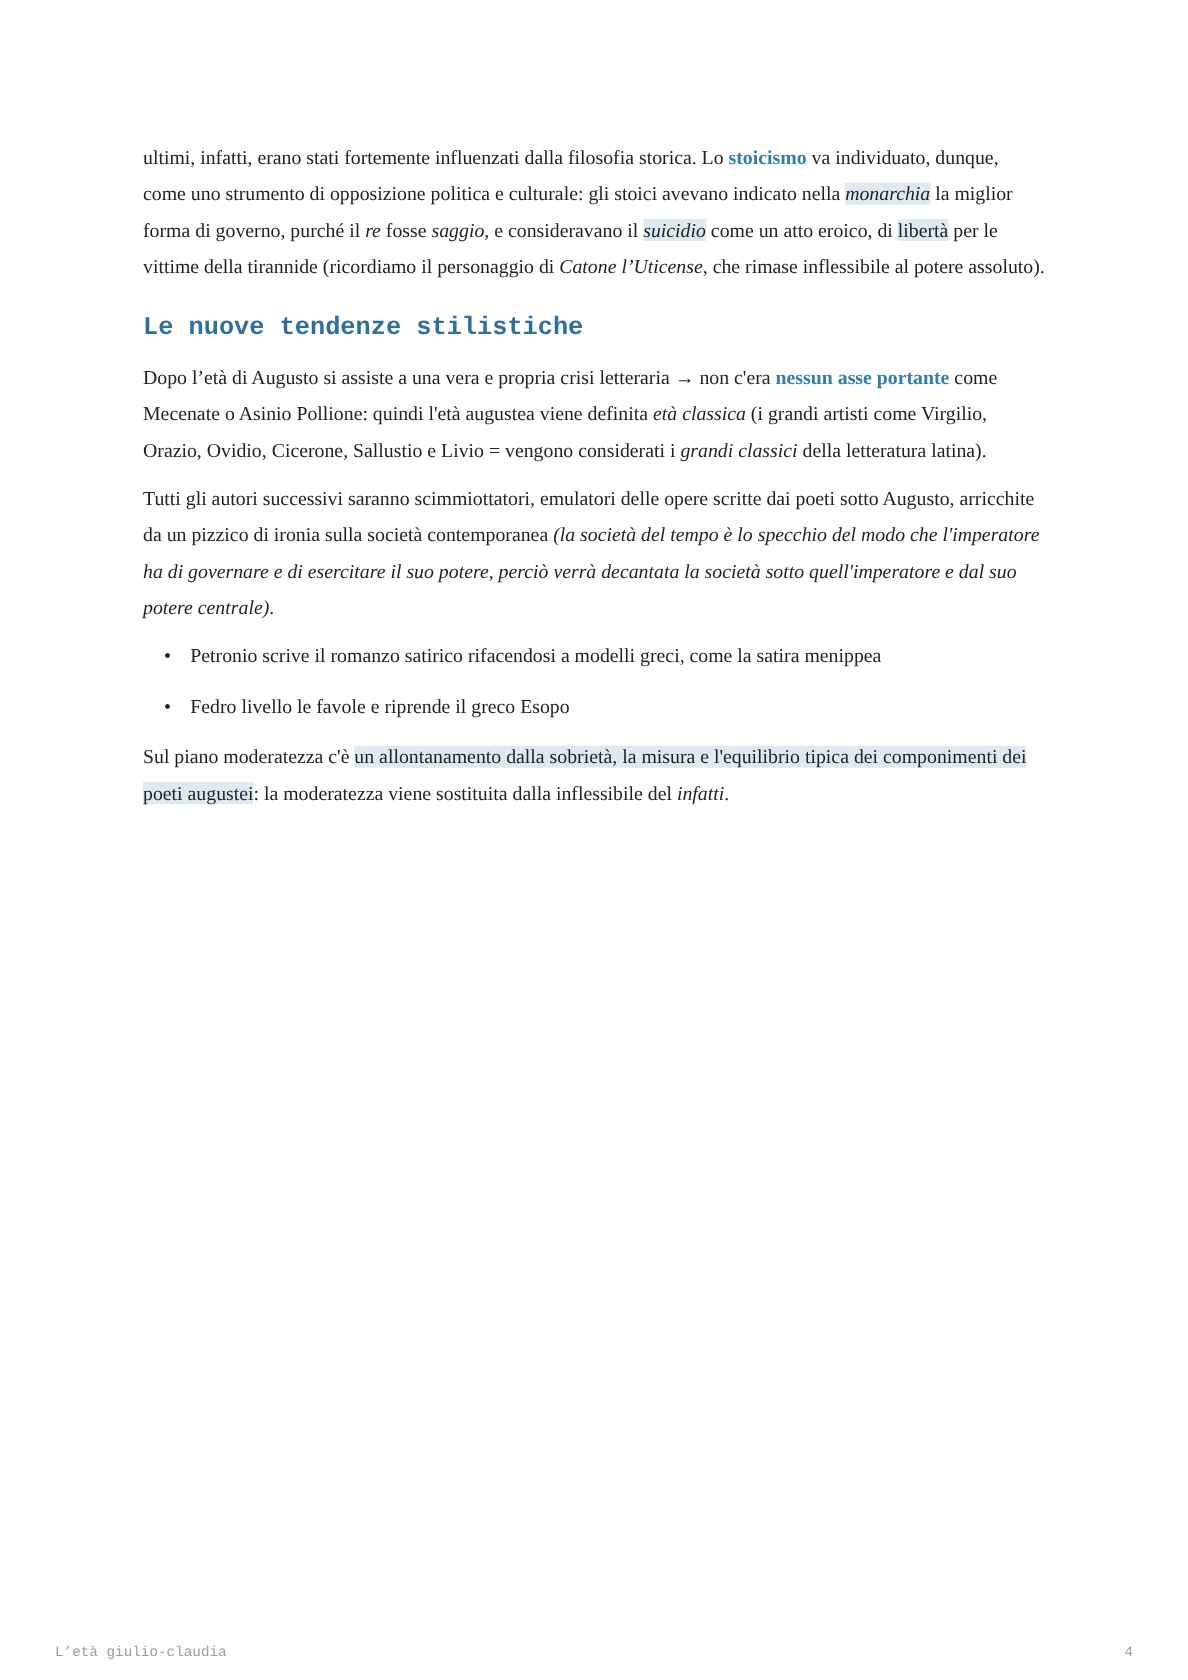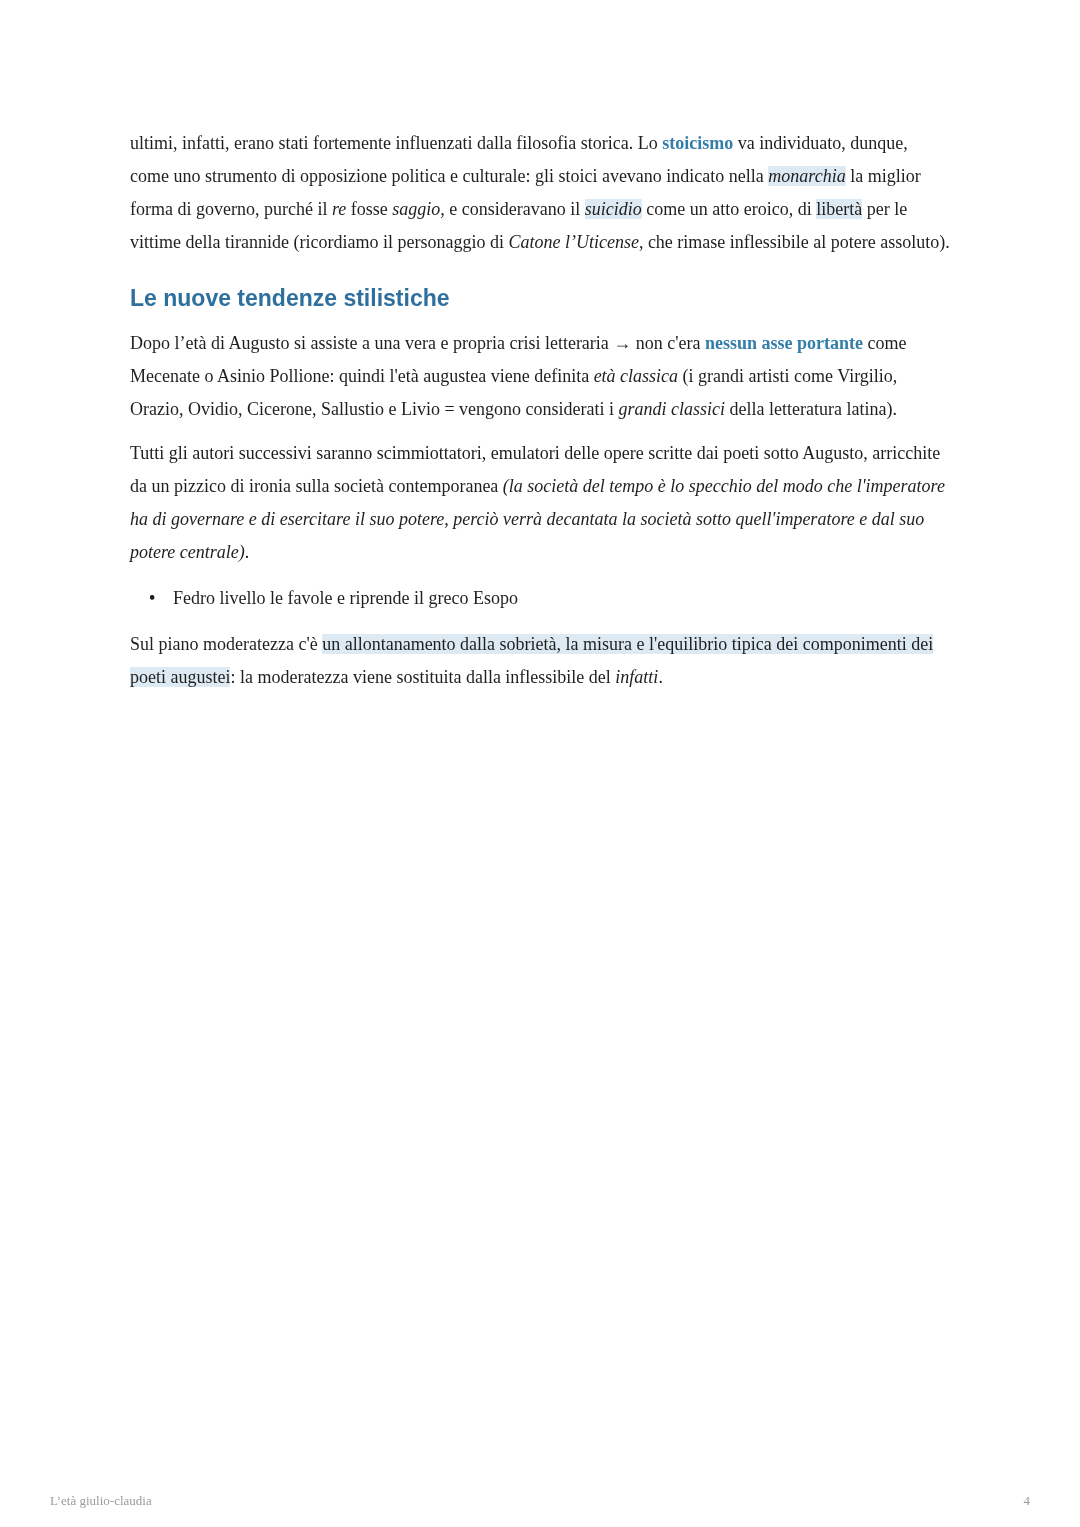--- a/index.html
+++ b/index.html
@@ -23,21 +23,21 @@
     line-height: 33px;
     text-align: left;
   }
   .para { margin: 0 0 11px 0; }
   .heading {
     color: var(--heading-blue, #2e6f9e);
     font-size: 23px;
     line-height: 30px;
     font-weight: bold;
     margin: 24px 0 14px 0;
-    font-family: Liberation Sans, sans-serif;
+    font-family: Liberation Mono, monospace;
   }
   ul.bullets {
     list-style: none;
     margin: 6px 0 12px 0;
     padding-left: 43px;
   }
   ul.bullets li {
     position: relative;
     margin-bottom: 13px;
     line-height: 33px;
@@ -54,21 +54,21 @@
   .rt-blue { color: var(--accent-blue, #337ea9); }
   .footer {
     position: absolute;
     left: 0;
     right: 0;
     bottom: 18px;
     display: flex;
     justify-content: space-between;
     align-items: baseline;
     padding: 0 50px;
-    font-family: Liberation Serif, serif;
+    font-family: Liberation Mono, monospace;
     font-size: 13px;
     color: var(--footer-gray, #9b9b9b);
   }
 </style>
 </head>
 <body>
 
 <div class="page">
 
   <main class="content">
@@ -78,20 +78,21 @@
     <h2 class="heading">Le nuove tendenze stilistiche</h2>
 
     <p class="para"><span>Dopo l’età di Augusto si assiste a una vera e propria crisi letteraria  →  non c'era </span><span class="rt-b rt-blue">nessun asse portante</span><span> come Mecenate o Asinio Pollione: quindi l'età augustea viene definita </span><span class="rt-i">età classica</span><span> (i grandi artisti come Virgilio, Orazio, Ovidio, Cicerone, Sallustio e Livio = vengono considerati i </span><span class="rt-i">grandi classici</span><span> della letteratura latina).</span></p>
 
     <p class="para"><span>Tutti gli autori successivi saranno scimmiottatori, emulatori delle opere scritte dai poeti sotto Augusto, arricchite da un pizzico di ironia sulla società contemporanea </span><span class="rt-i">(la società del tempo è lo specchio del modo che l'imperatore ha di governare e di esercitare il suo potere, perciò verrà decantata la società sotto quell'imperatore e dal suo potere centrale)</span><span>.</span></p>
 
 
     <ul class="bullets">
       <li>
         <span class="bullet-dot">•</span>
+        <span><span>Petronio scrive il romanzo satirico rifacendosi a modelli greci, come la satira menippea</span></span>
       </li>
       <li>
         <span class="bullet-dot">•</span>
         <span><span>Fedro livello le favole e riprende il greco Esopo</span></span>
       </li>
     </ul>
 
     <p class="para"><span>Sul piano moderatezza c'è </span><span class="rt-hl">un allontanamento dalla sobrietà, la misura e l'equilibrio tipica dei componimenti dei poeti augustei</span><span>: la moderatezza viene sostituita dalla inflessibile del </span><span class="rt-i">infatti</span><span>.</span></p>
 
   </main>

